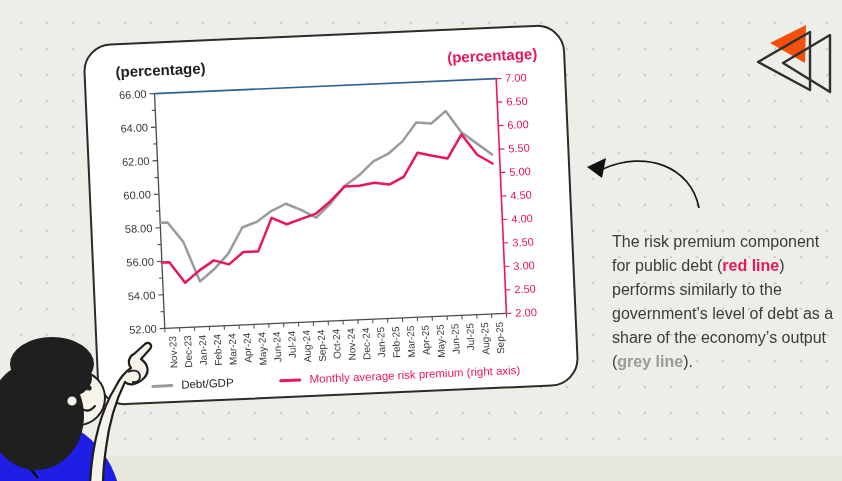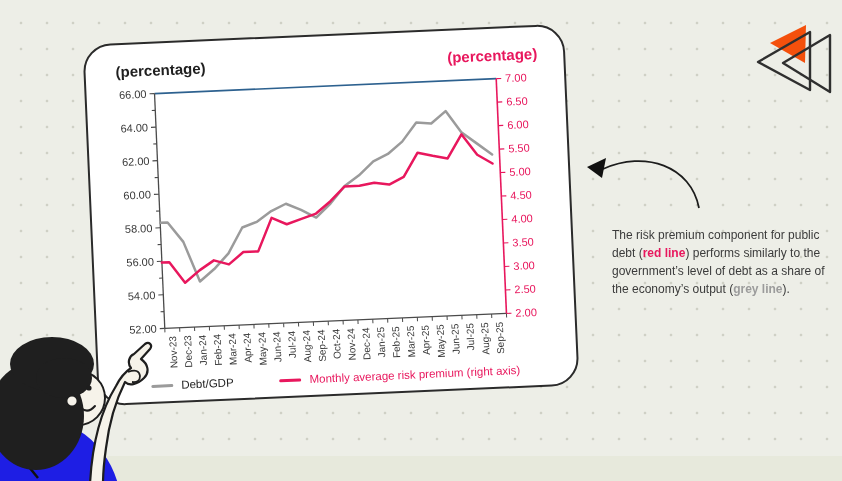--- a/index.html
+++ b/index.html
@@ -33,21 +33,21 @@
     position:absolute;left:52px;bottom:10px;display:flex;align-items:center;gap:46px;
     font-size:11.5px;
   }
   .legend-item{display:flex;align-items:center;gap:8px;}
   .legend-swatch{width:22px;height:3px;border-radius:2px;display:inline-block;}
   .legend-label.grey-series{color:#222222;}
   .legend-label.red-series{color:var(--c-red,#e8175d);}
   
   .annotation{
     position:absolute;left:612px;top:214px;width:226px;
-    font-size:12px;line-height:1.5;color:#3b3b3b;
+    font-size:16px;line-height:1.5;color:#3b3b3b;
   }
   .seg-red{color:var(--c-red,#e8175d);font-weight:700;}
   .seg-grey{color:var(--c-grey,#9b9b9b);font-weight:700;}
   .arrow-svg{position:absolute;left:577px;top:136px;}
   
   .logo-svg{position:absolute;left:748px;top:14px;}
   .person-svg{position:absolute;left:-6px;top:328px;}
 </style>
 </head>
 <body>

